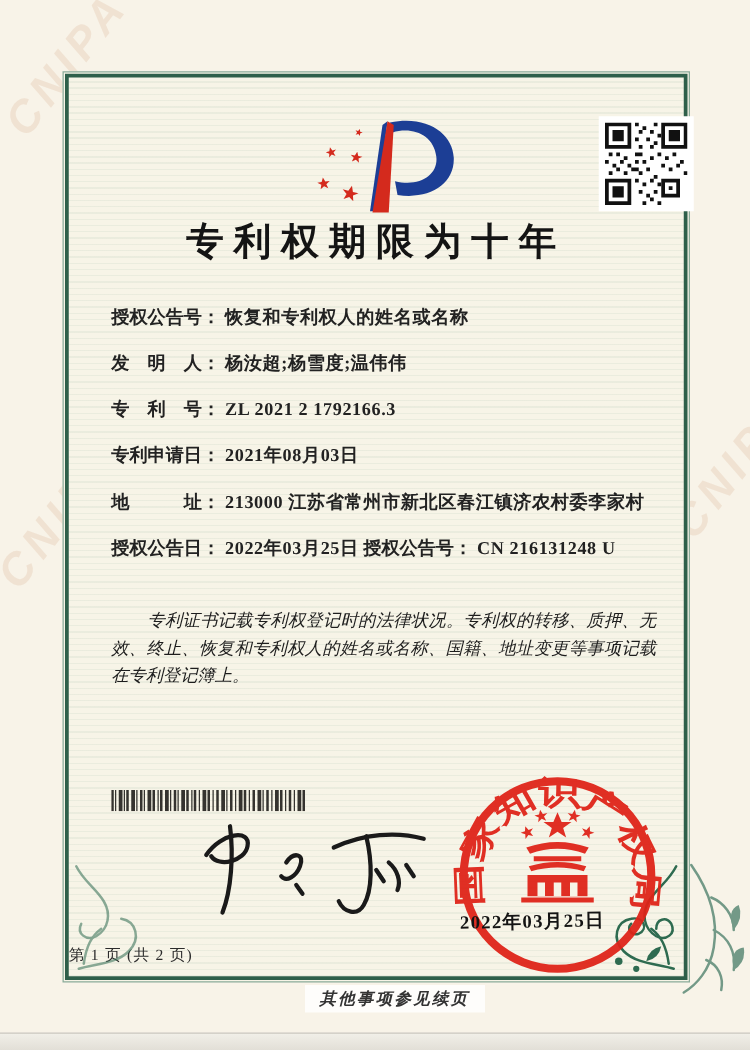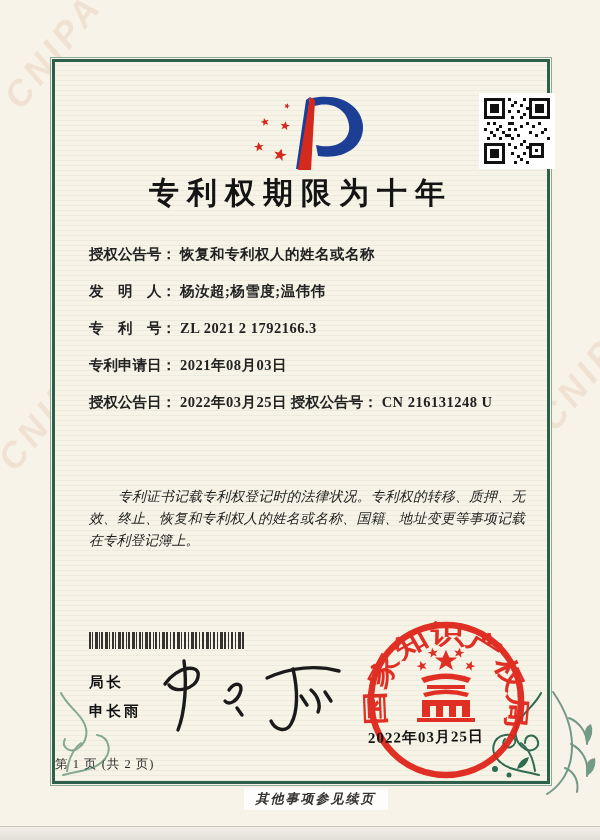--- a/index.html
+++ b/index.html
@@ -138,20 +138,21 @@
         </g>
       </svg>
 
       <div class="title">专利权期限为十年</div>
 
       <div class="fields">
         <div class="frow"><span class="flabel">授权公告号：</span><span class="fvalue">恢复和专利权人的姓名或名称</span></div>
         <div class="frow"><span class="flabel">发　明　人：</span><span class="fvalue">杨汝超;杨雪度;温伟伟</span></div>
         <div class="frow"><span class="flabel">专　利　号：</span><span class="fvalue">ZL 2021 2 1792166.3</span></div>
         <div class="frow"><span class="flabel">专利申请日：</span><span class="fvalue">2021年08月03日</span></div>
+        <div class="frow"><span class="flabel">地　　　址：</span><span class="fvalue">213000 江苏省常州市新北区春江镇济农村委李家村</span></div>
         <div class="frow grant">
           <span class="flabel">授权公告日：</span><span class="fvalue">2022年03月25日</span>
           <span class="flabel g2">授权公告号：</span><span class="fvalue">CN 216131248 U</span>
         </div>
       </div>
 
       <div class="paras">
         <p>专利证书记载专利权登记时的法律状况。专利权的转移、质押、无效、终止、恢复和专利权人的姓名或名称、国籍、地址变更等事项记载在专利登记簿上。</p>
       </div>
 
@@ -198,24 +199,20 @@
             <rect x="131" width="3" height="17"></rect>
             <rect x="135" width="2" height="17"></rect>
           <rect x="139" width="1" height="17"></rect>
             <rect x="142" width="2" height="17"></rect>
             <rect x="146" width="1" height="17"></rect>
             <rect x="149" width="3" height="17"></rect>
             <rect x="153" width="2" height="17"></rect>
         </g>
       </svg>
 
-      <div class="signer">
-        <div>局长</div>
-        <div>申长雨</div>
-      </div>
 
       <svg class="signature" width="210" height="88" viewBox="0 0 210 88">
         <g stroke="#1a1a1a" stroke-width="3.4" fill="none" stroke-linecap="round" stroke-linejoin="round">
           <path d="M20,30 C32,12 56,9 53,23 C51,35 30,40 24,31"></path>
           <path d="M39,7 C42,30 40,58 33,76"></path>
           <path d="M84,36 C90,27 99,29 95,39 C92,47 84,52 80,47"></path>
           <path d="M92,54 l5,7"></path>
           <path d="M122,24 C146,13 172,11 194,17"></path>
           <path d="M148,15 C153,36 153,58 146,70 C141,79 130,76 126,67"></path>
           <path d="M166,36 C173,42 176,51 173,58"></path>

